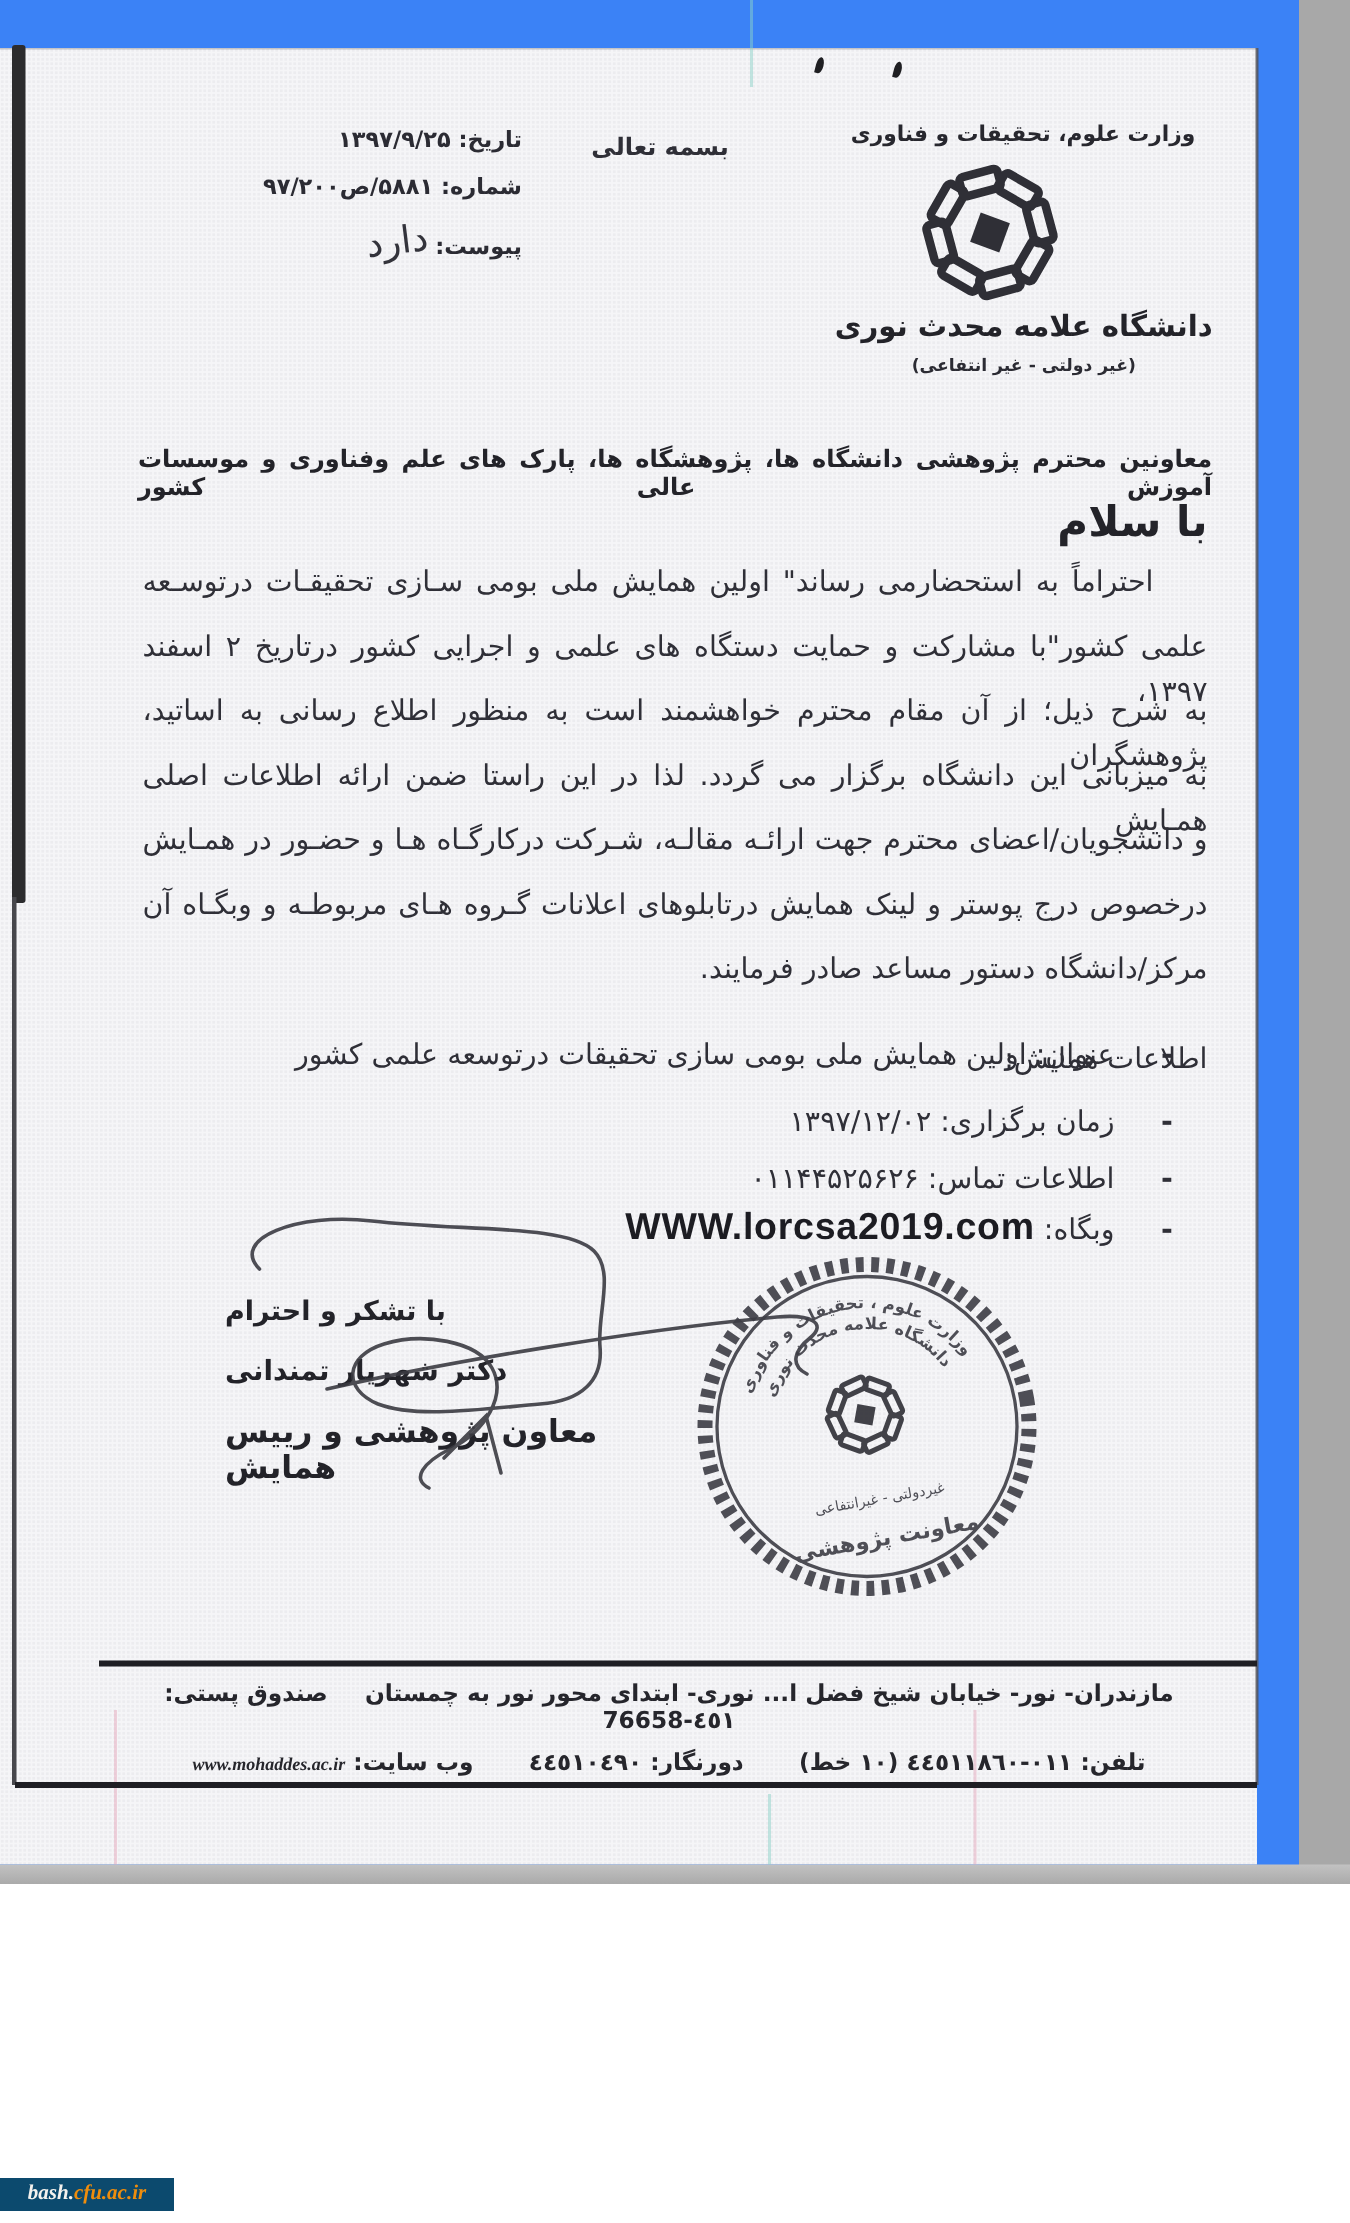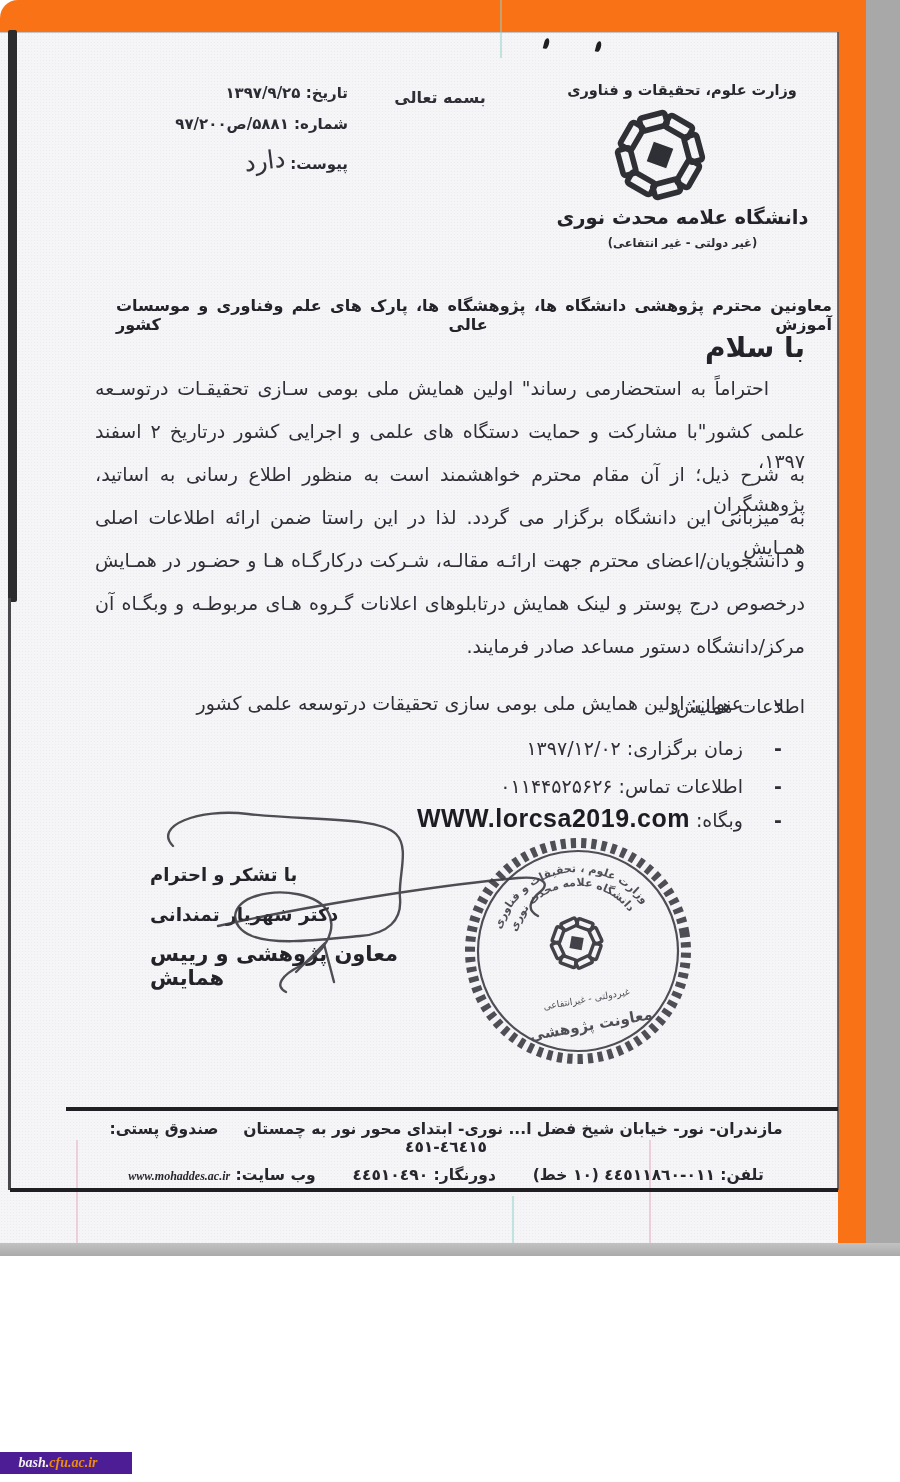--- a/index.html
+++ b/index.html
@@ -2,21 +2,21 @@
 <html><head>
 <meta charset="utf-8">
 <style>
   html,body{margin:0;padding:0;}
   body{
     width:900px;height:1482px;position:relative;background:#ffffff;overflow:hidden;
     font-family:"DejaVu Sans",sans-serif;color:#2f2f37;
   }
   .abs{position:absolute;}
   
-  .scan{left:0;top:0;width:900px;height:1256px;background:#f97316;direction:rtl;border-radius:18px;}
+  .scan{left:0;top:0;width:900px;height:1256px;background:#3b82f6;direction:rtl;}
   .texture{left:0;top:32px;width:838px;height:1211px;background-color:#f5f5f7;
     background-image:radial-gradient(rgba(60,60,90,0.05) 1px,transparent 1px);background-size:3px 3px;}
   .gray-strip{left:866px;top:0;width:34px;height:1249px;background:#a8a8a8;}
   .bottom-band{left:0;top:1243px;width:900px;height:13px;background:linear-gradient(#c2c2c2,#aaaaaa);}
   .top-hairline{left:0;top:32px;width:838px;height:1px;background:#9a9aa0;opacity:.55;}
   .left-bar{left:8px;top:30px;width:9px;height:572px;background:#2c2c2e;border-radius:2px;}
   .left-line{left:8px;top:598px;width:3px;height:592px;background:#47474c;}
   .right-line{left:837px;top:32px;width:2px;height:1158px;background:#55555c;opacity:.85;}
   .art{opacity:.5;}
   
@@ -26,21 +26,21 @@
   .handwriting{display:inline-block;font-size:25px;font-weight:500;transform:rotate(-7deg);letter-spacing:1px;color:#33333b;}
   .bismillah{left:380px;top:88px;width:120px;text-align:center;font-weight:bold;font-size:16px;}
   .ministry{left:552px;top:82px;width:260px;text-align:center;font-weight:bold;font-size:14.5px;color:#27272e;}
   .logo{left:613px;top:108px;}
   .uni-block{left:545px;top:206px;width:275px;text-align:center;}
   .uni-name{font-weight:bold;font-size:19.5px;color:#232329;}
   .uni-sub{font-weight:bold;font-size:11.5px;margin-top:7px;color:#2b2b33;}
   .ink-mark{width:5px;height:11px;background:#1f1f22;border-radius:60% 60% 60% 0;transform:rotate(14deg);}
   
   .addressee{left:92px;top:296px;width:716px;font-weight:bold;font-size:16px;color:#232329;
-    text-align:justify;margin-left:24px;}
+    text-align:justify;}
   .addressee::after{content:"";display:inline-block;width:100%;}
   .salutation{left:95px;top:331px;width:710px;text-align:right;font-weight:bold;font-size:28px;color:#232329;}
   .paragraph{left:95px;top:373px;width:710px;font-size:19px;color:#2f2f37;}
   .pline{height:43px;line-height:30px;text-align:justify;overflow:visible;}
   .pline::after{content:"";display:inline-block;width:100%;}
   .pline.indent{padding-right:36px;box-sizing:border-box;}
   .pline.plain{text-align:right;}
   .pline.plain::after{content:none;}
   .info-heading{left:95px;top:668px;width:710px;text-align:right;font-size:19px;margin-top:27px;}
   .bullets{left:95px;top:692px;width:692px;font-size:19px;}
@@ -56,22 +56,22 @@
   .sig-svg{left:128px;top:786px;}
   .stamp{left:460px;top:833px;width:236px;height:236px;transform:rotate(-10deg);opacity:.9;}
   
   .rule1{left:66px;top:1107px;width:772px;height:4px;background:#1f1f24;}
   .rule2{left:10px;top:1188px;width:828px;height:4px;background:#1f1f24;}
   .footer-text{left:70px;top:1120px;width:752px;text-align:center;font-weight:bold;font-size:15.5px;color:#26262c;}
   .footer-text .l2{margin-top:10px;}
   .footer-text .gap{display:inline-block;width:26px;}
   .weburl{font-family:"Liberation Serif",serif;font-style:italic;font-weight:bold;font-size:12px;}
   
-  .badge{left:0;top:1452px;width:116px;height:22px;background:#4c1d95;display:flex;align-items:center;
-    padding-right:16px;justify-content:center;direction:ltr;}
+  .badge{left:0;top:1452px;width:116px;height:22px;background:#0c4a6e;display:flex;align-items:center;
+    padding-right:0;justify-content:center;direction:ltr;}
   .badge span{font-family:"Liberation Serif",serif;font-style:italic;font-weight:bold;font-size:14px;line-height:22px;}
   .badge .p1{color:#f4f2ee;}
   .badge .p2{color:#ee8d0d;}
 </style>
 </head>
 <body>
 
 <svg width="0" height="0" style="position:absolute" aria-hidden="true">
   <defs>
     <g id="emblem">
@@ -216,21 +216,21 @@
     <text x="0" y="80" font-size="15" font-weight="bold" fill="#3d3d45" text-anchor="middle">معاونت پژوهشی</text>
   </svg>
 
   <div class="abs rule1"></div>
   <div class="abs rule2"></div>
   <div class="abs footer-text">
     <div class="l1">
       <span>مازندران- نور- خیابان شیخ فضل ا... نوری- ابتدای محور نور به چمستان</span>
       <span class="gap" style="width:14px"></span>
       <span>صندوق پستی:</span>
-      <span dir="ltr">٤٦٤١٥-٤٥١</span>
+      <span dir="ltr">76658-٤٥١</span>
     </div>
     <div class="l2">
       <span>تلفن:</span>
       <span dir="ltr">٠١١-٤٤٥١١٨٦٠</span>
       <span>(١٠ خط)</span>
       <span class="gap"></span>
       <span>دورنگار:</span>
       <span dir="ltr">٤٤٥١٠٤٩٠</span>
       <span class="gap"></span>
       <span>وب سایت:</span>

